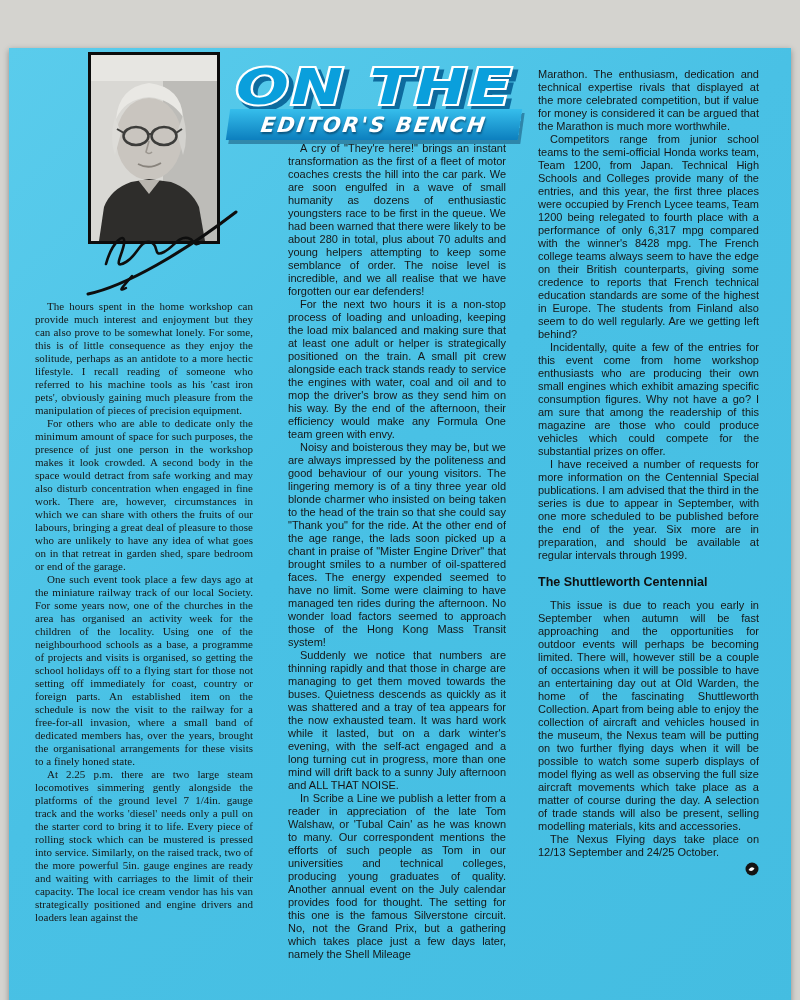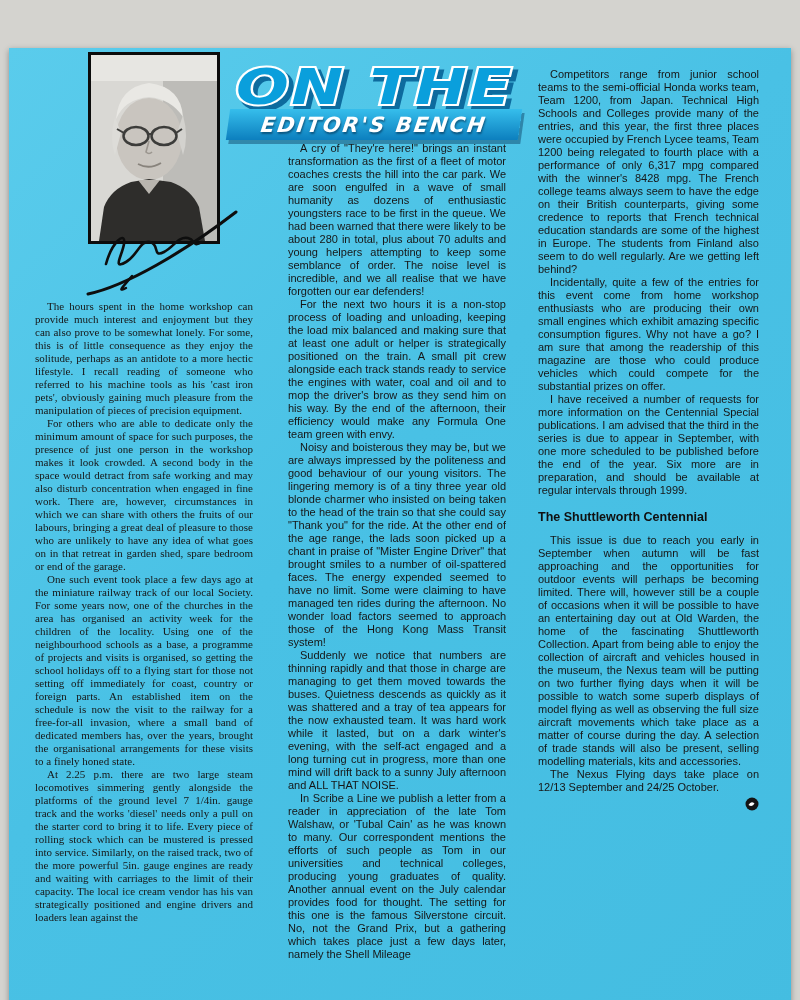--- a/index.html
+++ b/index.html
@@ -130,20 +130,21 @@
 
   <div class="col col2">
     <p class="ind">A cry of "They're here!" brings an instant transformation as the first of a fleet of motor coaches crests the hill into the car park. We are soon engulfed in a wave of small humanity as dozens of enthusiastic youngsters race to be first in the queue. We had been warned that there were likely to be about 280 in total, plus about 70 adults and young helpers attempting to keep some semblance of order. The noise level is incredible, and we all realise that we have forgotten our ear defenders!</p>
     <p class="ind">For the next two hours it is a non-stop process of loading and unloading, keeping the load mix balanced and making sure that at least one adult or helper is strategically positioned on the train. A small pit crew alongside each track stands ready to service the engines with water, coal and oil and to mop the driver's brow as they send him on his way. By the end of the afternoon, their efficiency would make any Formula One team green with envy.</p>
     <p class="ind">Noisy and boisterous they may be, but we are always impressed by the politeness and good behaviour of our young visitors. The lingering memory is of a tiny three year old blonde charmer who insisted on being taken to the head of the train so that she could say "Thank you" for the ride. At the other end of the age range, the lads soon picked up a chant in praise of "Mister Engine Driver" that brought smiles to a number of oil-spattered faces. The energy expended seemed to have no limit. Some were claiming to have managed ten rides during the afternoon. No wonder load factors seemed to approach those of the Hong Kong Mass Transit system!</p>
     <p class="ind">Suddenly we notice that numbers are thinning rapidly and that those in charge are managing to get them moved towards the buses. Quietness descends as quickly as it was shattered and a tray of tea appears for the now exhausted team. It was hard work while it lasted, but on a dark winter's evening, with the self-act engaged and a long turning cut in progress, more than one mind will drift back to a sunny July afternoon and ALL THAT NOISE.</p>
     <p class="ind">In Scribe a Line we publish a letter from a reader in appreciation of the late Tom Walshaw, or 'Tubal Cain' as he was known to many. Our correspondent mentions the efforts of such people as Tom in our universities and technical colleges, producing young graduates of quality. Another annual event on the July calendar provides food for thought. The setting for this one is the famous Silverstone circuit. No, not the Grand Prix, but a gathering which takes place just a few days later, namely the Shell Mileage</p>
   </div>
 
   <div class="col col3">
+    <p>Marathon. The enthusiasm, dedication and technical expertise rivals that displayed at the more celebrated competition, but if value for money is considered it can be argued that the Marathon is much more worthwhile.</p>
     <p class="ind">Competitors range from junior school teams to the semi-official Honda works team, Team 1200, from Japan. Technical High Schools and Colleges provide many of the entries, and this year, the first three places were occupied by French Lycee teams, Team 1200 being relegated to fourth place with a performance of only 6,317 mpg compared with the winner's 8428 mpg. The French college teams always seem to have the edge on their British counterparts, giving some credence to reports that French technical education standards are some of the highest in Europe. The students from Finland also seem to do well regularly. Are we getting left behind?</p>
     <p class="ind">Incidentally, quite a few of the entries for this event come from home workshop enthusiasts who are producing their own small engines which exhibit amazing specific consumption figures. Why not have a go? I am sure that among the readership of this magazine are those who could produce vehicles which could compete for the substantial prizes on offer.</p>
     <p class="ind">I have received a number of requests for more information on the Centennial Special publications. I am advised that the third in the series is due to appear in September, with one more scheduled to be published before the end of the year. Six more are in preparation, and should be available at regular intervals through 1999.</p>
     <h3>The Shuttleworth Centennial</h3>
     <p class="ind">This issue is due to reach you early in September when autumn will be fast approaching and the opportunities for outdoor events will perhaps be becoming limited. There will, however still be a couple of occasions when it will be possible to have an entertaining day out at Old Warden, the home of the fascinating Shuttleworth Collection. Apart from being able to enjoy the collection of aircraft and vehicles housed in the museum, the Nexus team will be putting on two further flying days when it will be possible to watch some superb displays of model flying as well as observing the full size aircraft movements which take place as a matter of course during the day. A selection of trade stands will also be present, selling modelling materials, kits and accessories.</p>
     <p class="ind">The Nexus Flying days take place on 12/13 September and 24/25 October.</p>
     <div class="logo-row">
       <svg width="14" height="14" viewBox="0 0 14 14">
         <circle cx="7" cy="7" r="6.5" fill="#141414"></circle>
         <path d="M3.5,8 Q6,3.5 9.5,6.5 Q7.5,10.5 3.5,8 Z" fill="#ffffff"></path>

